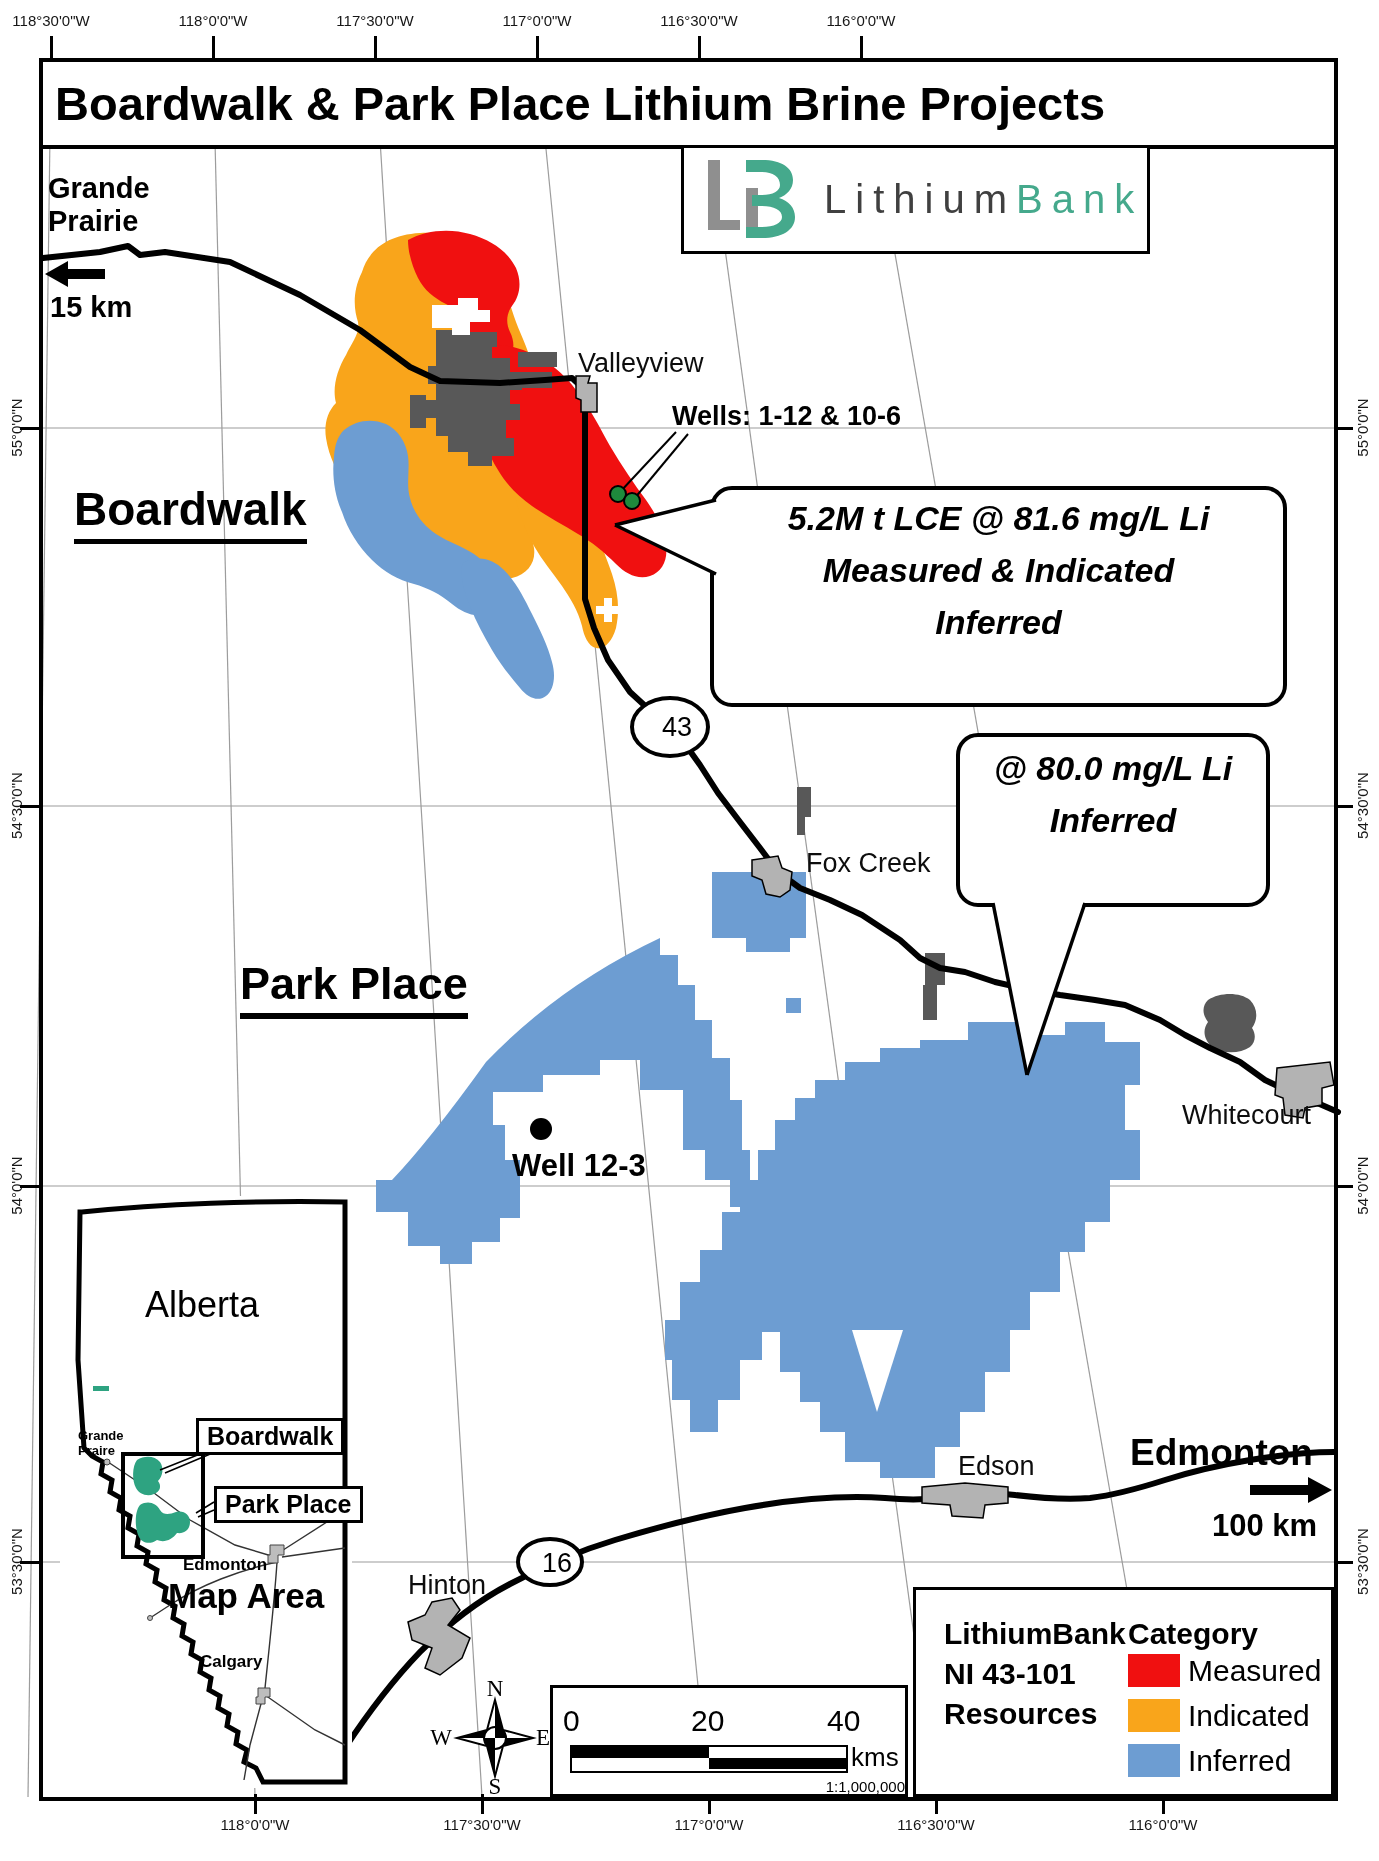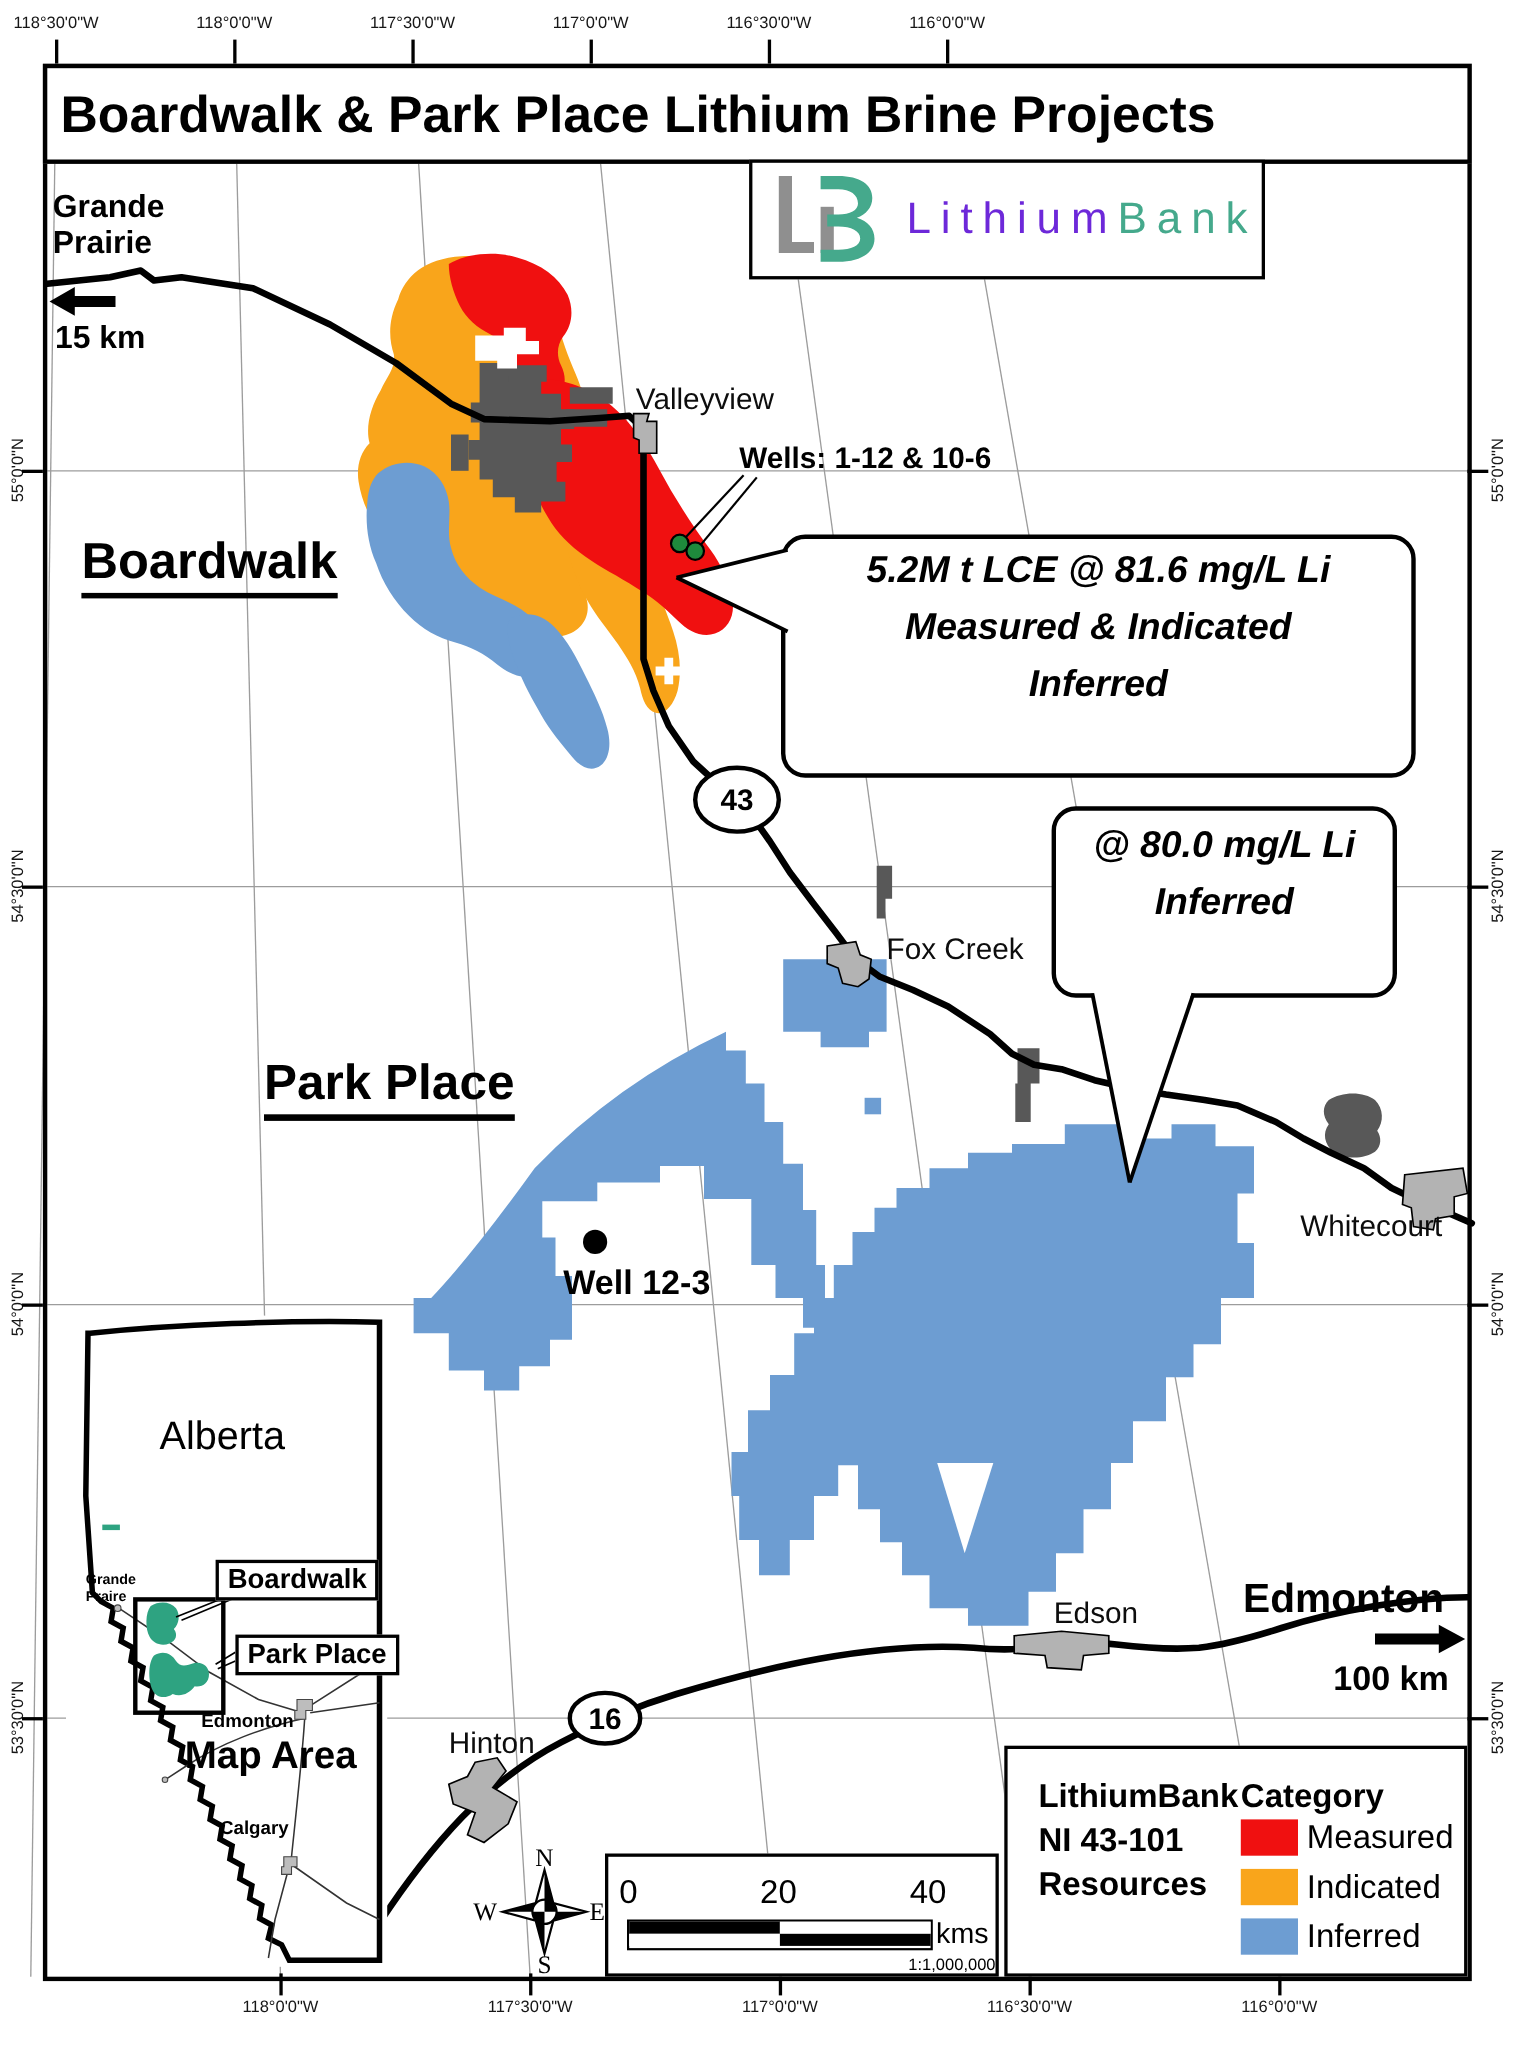--- a/index.html
+++ b/index.html
@@ -11,28 +11,28 @@
   .coord{font-size:15px;color:#161616;text-align:center;width:120px;}
   .coord.rot{transform:rotate(-90deg);}
   .tick{background:#000;}
   .map-border{left:39px;top:58px;width:1291px;height:1735px;border:4px solid #000;z-index:2;pointer-events:none;}
   .title-box{left:39px;top:58px;width:1291px;height:83px;border:4px solid #000;background:#fff;z-index:3;
              display:flex;align-items:center;}
   .title-text{font-size:47px;font-weight:700;padding-left:12px;letter-spacing:0px;}
   .logo-box{left:681px;top:145px;width:441px;height:103px;border:3px solid #000;background:#fff;z-index:3;
             display:flex;align-items:center;padding-left:22px;box-sizing:content-box;}
   .logo-words{margin-left:26px;font-size:40px;letter-spacing:9px;white-space:nowrap;}
-  .lw-gray{color:#6d28d9;}
+  .lw-gray{color:#404040;}
   .lw-green{color:#45a98c;}
   .city{font-size:27px;color:#0d0d0d;white-space:nowrap;z-index:2;}
   .blabel{font-weight:700;font-size:46px;border-bottom:5px solid #000;padding-bottom:3px;z-index:2;white-space:nowrap;}
   .bold28{font-weight:700;font-size:29px;white-space:nowrap;z-index:2;}
   .callout-text{z-index:3;font-weight:700;font-size:34px;text-align:center;}
   .callout-text div{line-height:52px;white-space:nowrap;font-style:italic;}
-  .shieldnum{z-index:3;font-weight:700;font-size:27px;text-align:center;width:44px;}
+  .shieldnum{z-index:3;font-weight:400;font-size:27px;text-align:right;width:44px;}
   .legend-box{left:913px;top:1587px;width:415px;height:204px;border:3px solid #000;background:#fff;z-index:3;}
   .legend-title{position:absolute;left:28px;font-size:30px;font-weight:700;line-height:40px;}
   .legend-item-label{position:absolute;left:272px;font-size:30px;}
   .swatch{position:absolute;left:212px;width:52px;height:33px;}
   .scale-box{left:550px;top:1685px;width:352px;height:106px;border:3px solid #000;background:#fff;z-index:3;}
   .scale-num{position:absolute;font-size:30px;top:16px;}
   .scale-bar{position:absolute;left:17px;top:57px;width:274px;height:24px;border:2px solid #000;}
   .sb{position:absolute;height:11px;}
   .kms{position:absolute;left:298px;top:54px;font-size:26px;}
   .ratio{position:absolute;left:0;top:90px;width:100%;text-align:right;font-size:15px;}

